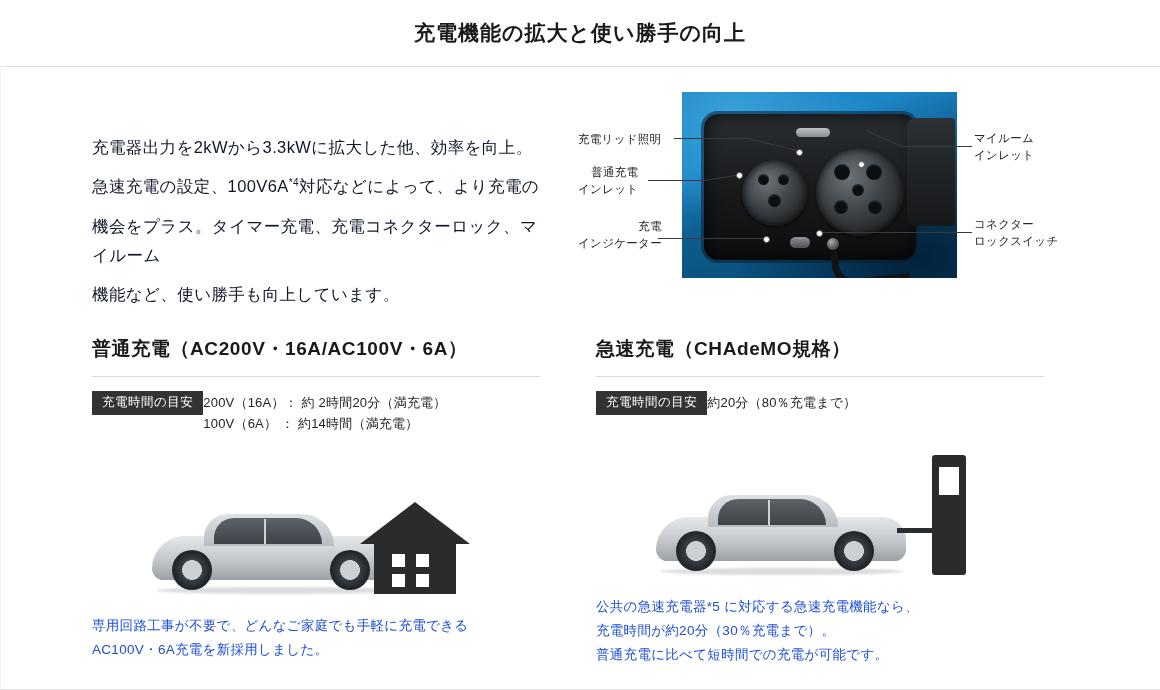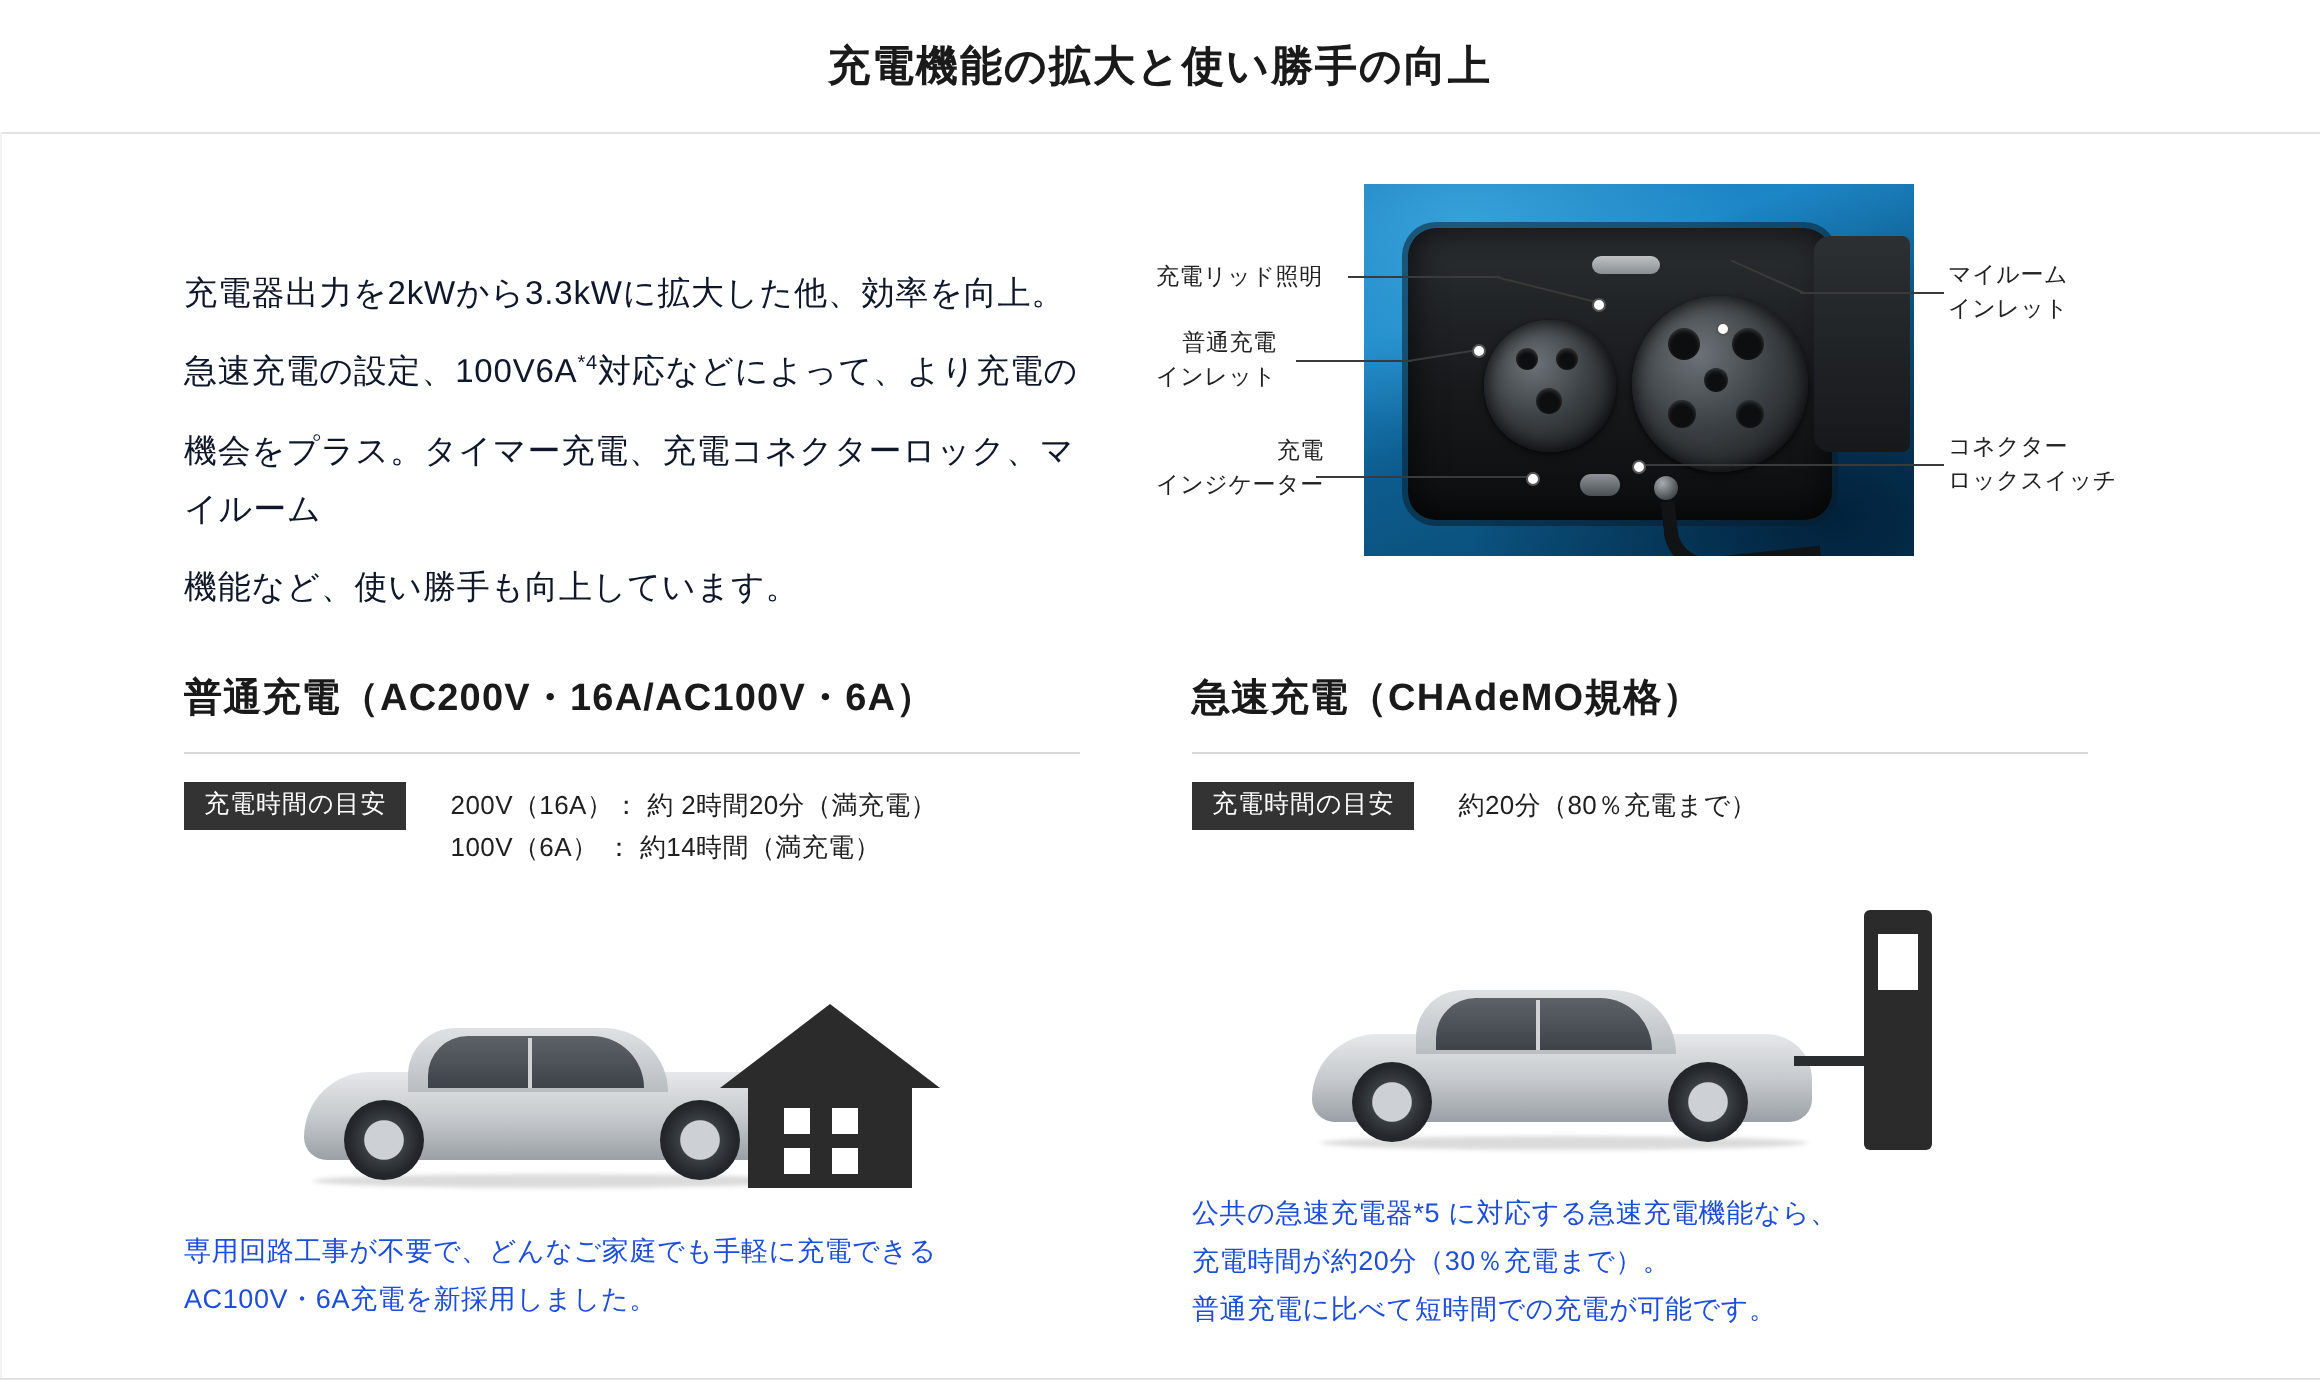--- a/index.html
+++ b/index.html
@@ -207,21 +207,21 @@
   }
   .divider {
     width: 100%;
     height: 1px;
     background: #d8d8d8;
     margin-bottom: 14px;
   }
   .spec-row {
     display: flex;
     align-items: flex-start;
-    gap: 22px;
+    gap: 0;
   }
   .badge {
     background: #333333;
     color: #ffffff;
     font-size: 12.5px;
     letter-spacing: 0.5px;
     padding: 5px 10px 6px 10px;
     white-space: nowrap;
     line-height: 1;
   }

